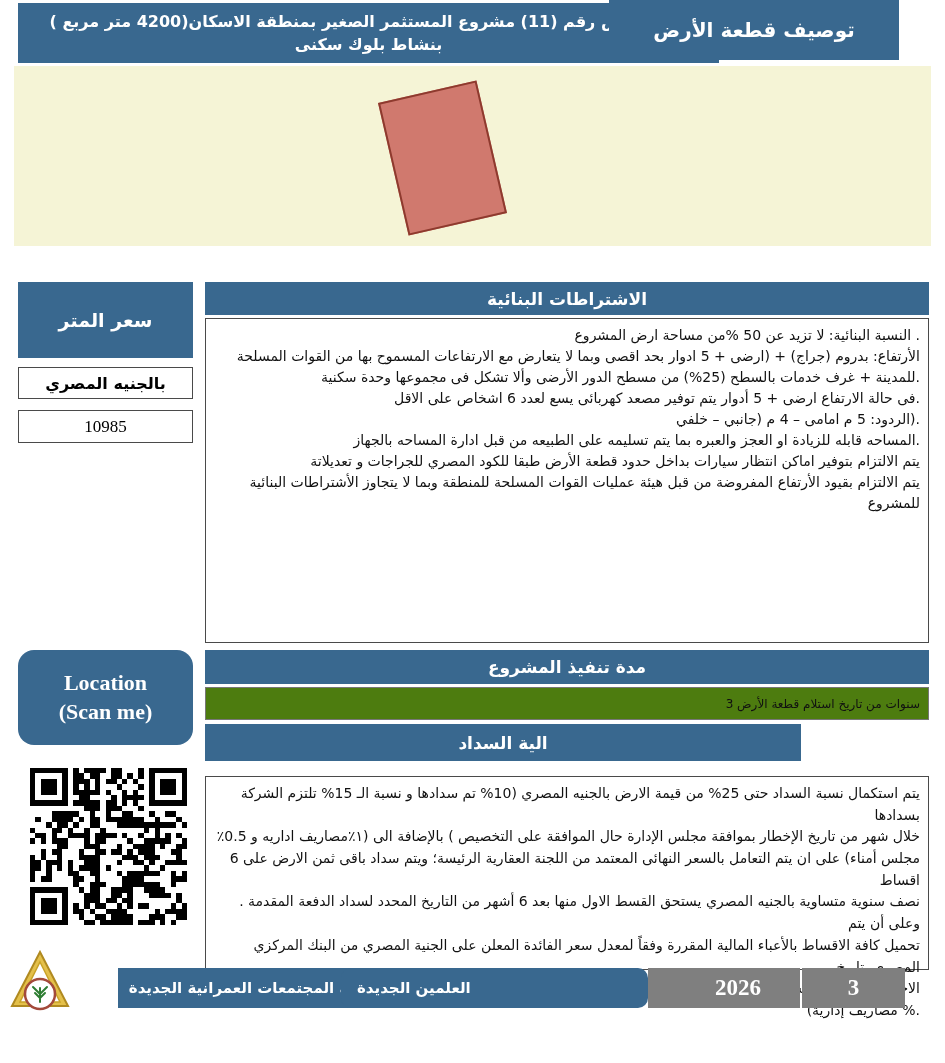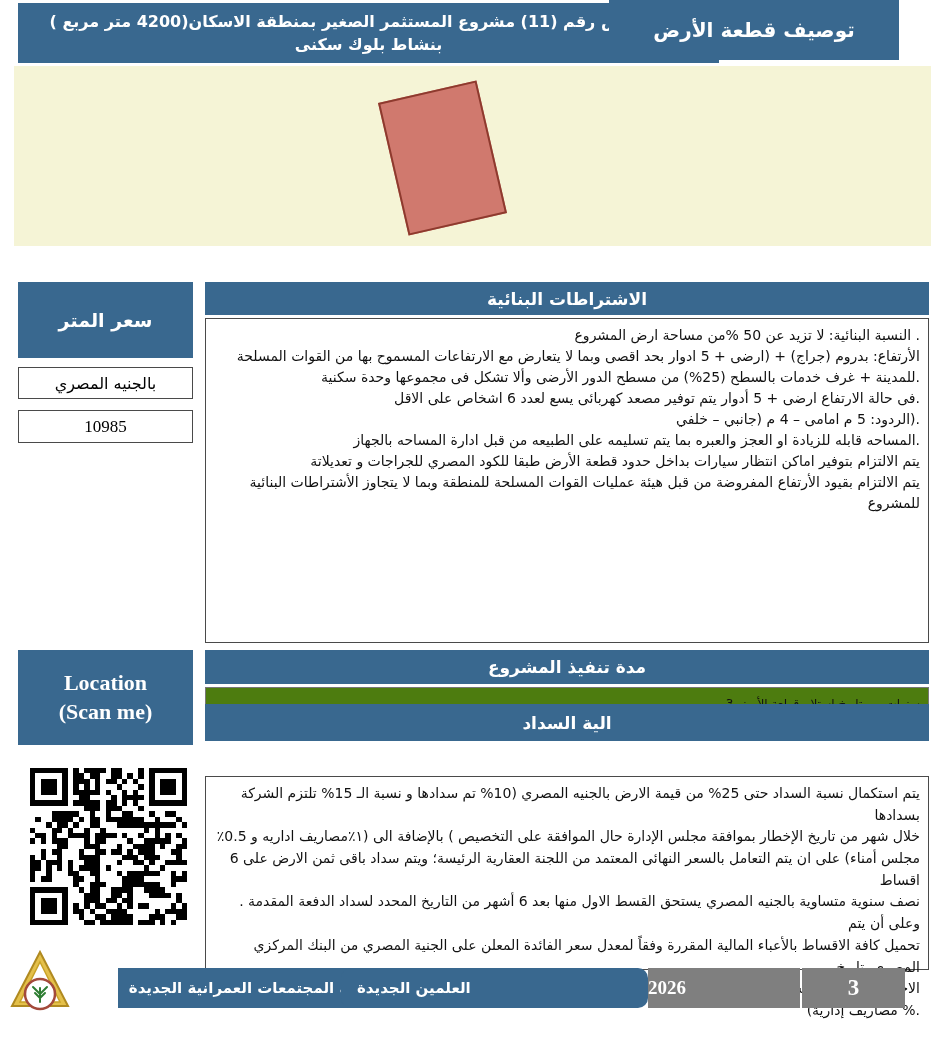--- a/index.html
+++ b/index.html
@@ -17,39 +17,39 @@
   .bordered{background:#ffffff;border:1px solid #4a4a4a;}
   .ar{direction:rtl;unicode-bidi:plaintext;}
   
   .hdr-left{left:18px;top:3px;width:701px;height:60px;font-weight:bold;font-size:16px;line-height:1.45;padding:4px 10px;}
   .hdr-right{left:609px;top:0px;width:290px;height:60px;font-weight:bold;font-size:20px;}
   
   .map{left:14px;top:66px;width:917px;height:180px;background:var(--map-bg);}
   .plot{left:392px;top:90px;width:101px;height:136px;background:var(--plot-fill);border:2px solid var(--plot-stroke);transform:rotate(-13deg);transform-origin:center;}
   
   .price-hdr{left:18px;top:282px;width:175px;height:76px;font-weight:bold;font-size:19px;align-items:center;}
-  .price-cur{left:18px;top:367px;width:175px;height:32px;display:flex;align-items:center;justify-content:center;font-size:16px;}
+  .price-cur{left:18px;top:367px;width:175px;height:32px;display:flex;align-items:center;justify-content:center;font-size:16px;font-weight:bold;}
   .price-val{left:18px;top:410px;width:175px;height:33px;display:flex;align-items:center;justify-content:center;font-size:17px;font-family:"Liberation Serif","DejaVu Serif",serif;}
   
   .bld-hdr{left:205px;top:282px;width:724px;height:33px;font-weight:bold;font-size:17px;}
   .bld-box{left:205px;top:318px;width:724px;height:325px;padding:6px 8px;font-size:14px;line-height:1.5;color:#111;}
   .bld-box .line{direction:rtl;text-align:right;}
   
   .dur-hdr{left:205px;top:650px;width:724px;height:34px;font-weight:bold;font-size:17px;}
   .dur-val{left:205px;top:687px;width:724px;height:33px;display:flex;align-items:center;font-size:12px;color:#111;direction:rtl;justify-content:flex-start;padding:0 8px;border:1px solid #777;background:#4d7c0f;}
-  .pay-hdr{left:205px;top:704px;width:724px;height:37px;font-weight:bold;font-size:17px;justify-content:center;}
+  .pay-hdr{left:205px;top:724px;width:596px;height:37px;font-weight:bold;font-size:17px;justify-content:center;}
   .pay-box{left:205px;top:764px;width:724px;height:194px;padding:6px 8px;font-size:14px;line-height:1.55;color:#111;margin-top:12px;}
   .pay-box .line{direction:rtl;text-align:right;}
   
-  .loc-hdr{left:18px;top:650px;width:175px;height:95px;font-weight:bold;font-size:22px;font-family:"Liberation Serif","DejaVu Serif",serif;flex-direction:column;line-height:1.3;}
+  .loc-hdr{left:18px;top:650px;width:175px;height:95px;font-weight:bold;font-size:22px;font-family:"Liberation Serif","DejaVu Serif",serif;flex-direction:column;line-height:1.3;border-radius:16px;}
   .qr{left:30px;top:768px;width:157px;height:157px;background:#ffffff;}
   
   .foot-blue1{left:75px;top:968px;width:264px;height:40px;font-weight:bold;font-size:15px;margin-left:43px;}
   .foot-blue2{left:341px;top:968px;width:307px;height:40px;font-weight:bold;font-size:15px;justify-content:flex-end;padding-left:16px;padding-right:8px;border-radius:10px;}
-  .foot-gray1{left:648px;top:968px;width:152px;height:40px;background:var(--gray);color:#fff;display:flex;align-items:center;justify-content:flex-start;font-weight:bold;font-size:19px;font-family:"Liberation Serif","DejaVu Serif",serif;}
+  .foot-gray1{left:648px;top:968px;width:152px;height:40px;background:var(--gray);color:#fff;display:flex;align-items:center;justify-content:center;font-weight:bold;font-size:23px;font-family:"Liberation Serif","DejaVu Serif",serif;padding-left:28px;}
   .foot-gray2{left:802px;top:968px;width:103px;height:40px;background:var(--gray);color:#fff;display:flex;align-items:center;justify-content:center;font-weight:bold;font-size:23px;font-family:"Liberation Serif","DejaVu Serif",serif;}
   .logo{left:8px;top:950px;width:64px;height:64px;}
 </style>
 </head>
 <body>
 
 <div class="page">
 
   <div class="abs blue-box hdr-left ar">
     <span>قطعة أرض رقم (11) مشروع المستثمر الصغير بمنطقة الاسكان(4200 متر مربع ) بنشاط بلوك سكنى</span>

